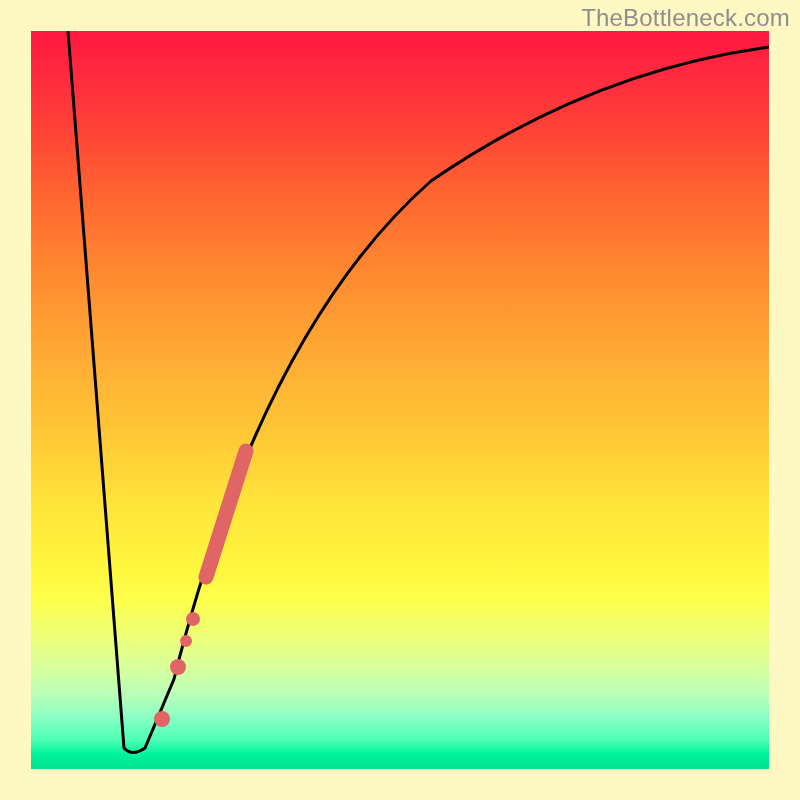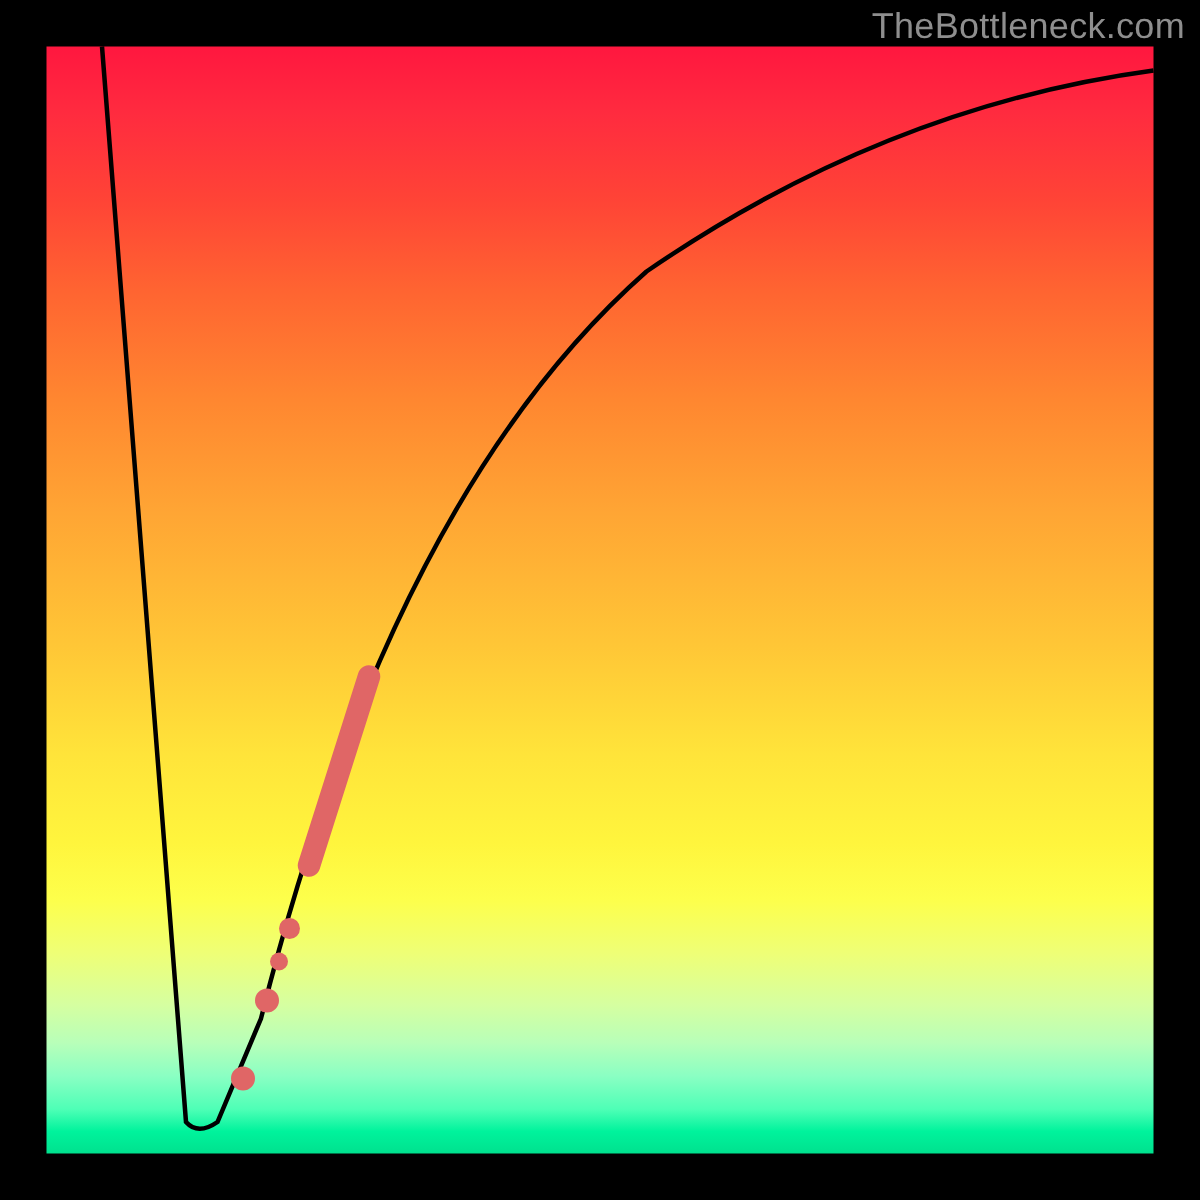--- a/index.html
+++ b/index.html
@@ -1,20 +1,20 @@
 <!DOCTYPE html>
 <html><head>
 <meta charset="utf-8">
 <style>
   * { margin: 0; padding: 0; box-sizing: border-box; }
   html, body { width: 800px; height: 800px; overflow: hidden; }
   .frame {
     width: 800px;
     height: 800px;
-    background: #000000;
+    background: #fef9c3;
     position: relative;
   }
   .plot-area {
     position: absolute;
     left: 31px;
     top: 31px;
     width: 738px;
     height: 738px;
     background: linear-gradient(to bottom,
       #ff173f 0%,

